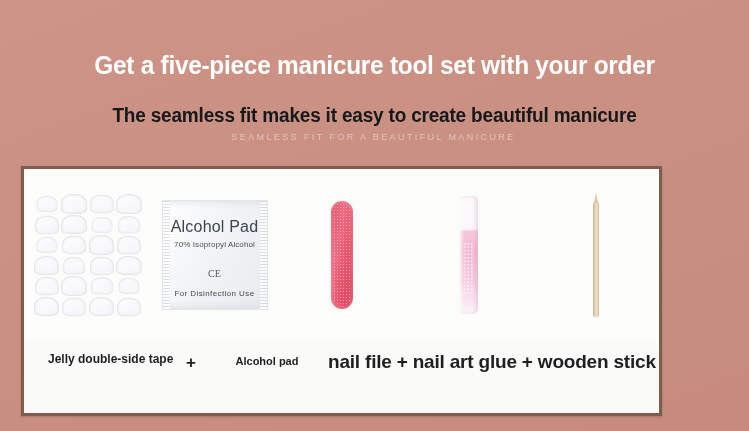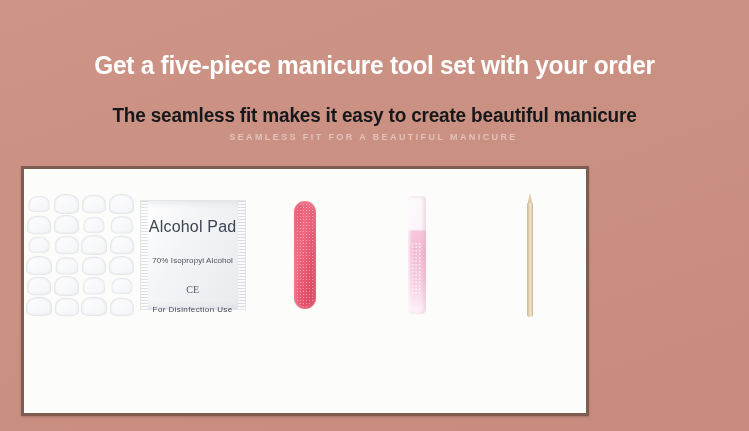--- a/index.html
+++ b/index.html
@@ -51,33 +51,33 @@
     white-space: nowrap;
   }
   .kicker {
     position: absolute;
     top: 132px;
     left: 0;
     width: 747px;
     text-align: center;
     color: #e8cdc6;
     font-family: "Liberation Sans", sans-serif;
-    font-weight: bold;
+    font-weight: normal;
     font-size: 9px;
     letter-spacing: 2.4px;
     opacity: 0.82;
     white-space: nowrap;
   }
 
   
   .panel {
     position: absolute;
     left: 21px;
     top: 166px;
-    width: 568px;
+    width: 641px;
     height: 250px;
     background: #fcfcfb;
     border: 3px solid #7e5c50;
     box-sizing: border-box;
     box-shadow: 0 1px 2px rgba(0,0,0,0.18);
   }
   .products {
     position: absolute;
     left: 0;
     top: 0;
@@ -145,21 +145,21 @@
   .sachet::before { left: 0; }
   .sachet::after  { right: 0; }
   .sachet-title {
     margin-top: 17px;
     font-family: "Liberation Sans", sans-serif;
     font-size: 16px;
     color: #3c4450;
     letter-spacing: 0.2px;
   }
   .sachet-sub {
-    margin-top: 20px;
+    margin-top: 4px;
     font-family: "Liberation Sans", sans-serif;
     font-size: 8px;
     color: #4a525e;
     letter-spacing: 0.1px;
   }
   .sachet-ce {
     margin-top: 19px;
     font-family: "Liberation Serif", serif;
     font-size: 10px;
     color: #515a66;
@@ -354,15 +354,21 @@
 
       <div class="cell">
         <div class="wood-stick">
           <div class="tip"></div>
           <div class="body"></div>
         </div>
       </div>
 
     </div>
 
+    <div class="captions">
+      <div class="cap cap-tape">Jelly double-side tape</div>
+      <div class="cap cap-plus">+</div>
+      <div class="cap cap-pad">Alcohol pad</div>
+      <div class="cap cap-rest">nail file + nail art glue + wooden stick</div>
+    </div>
 
   </div>
 </div>
 
 </body></html>

